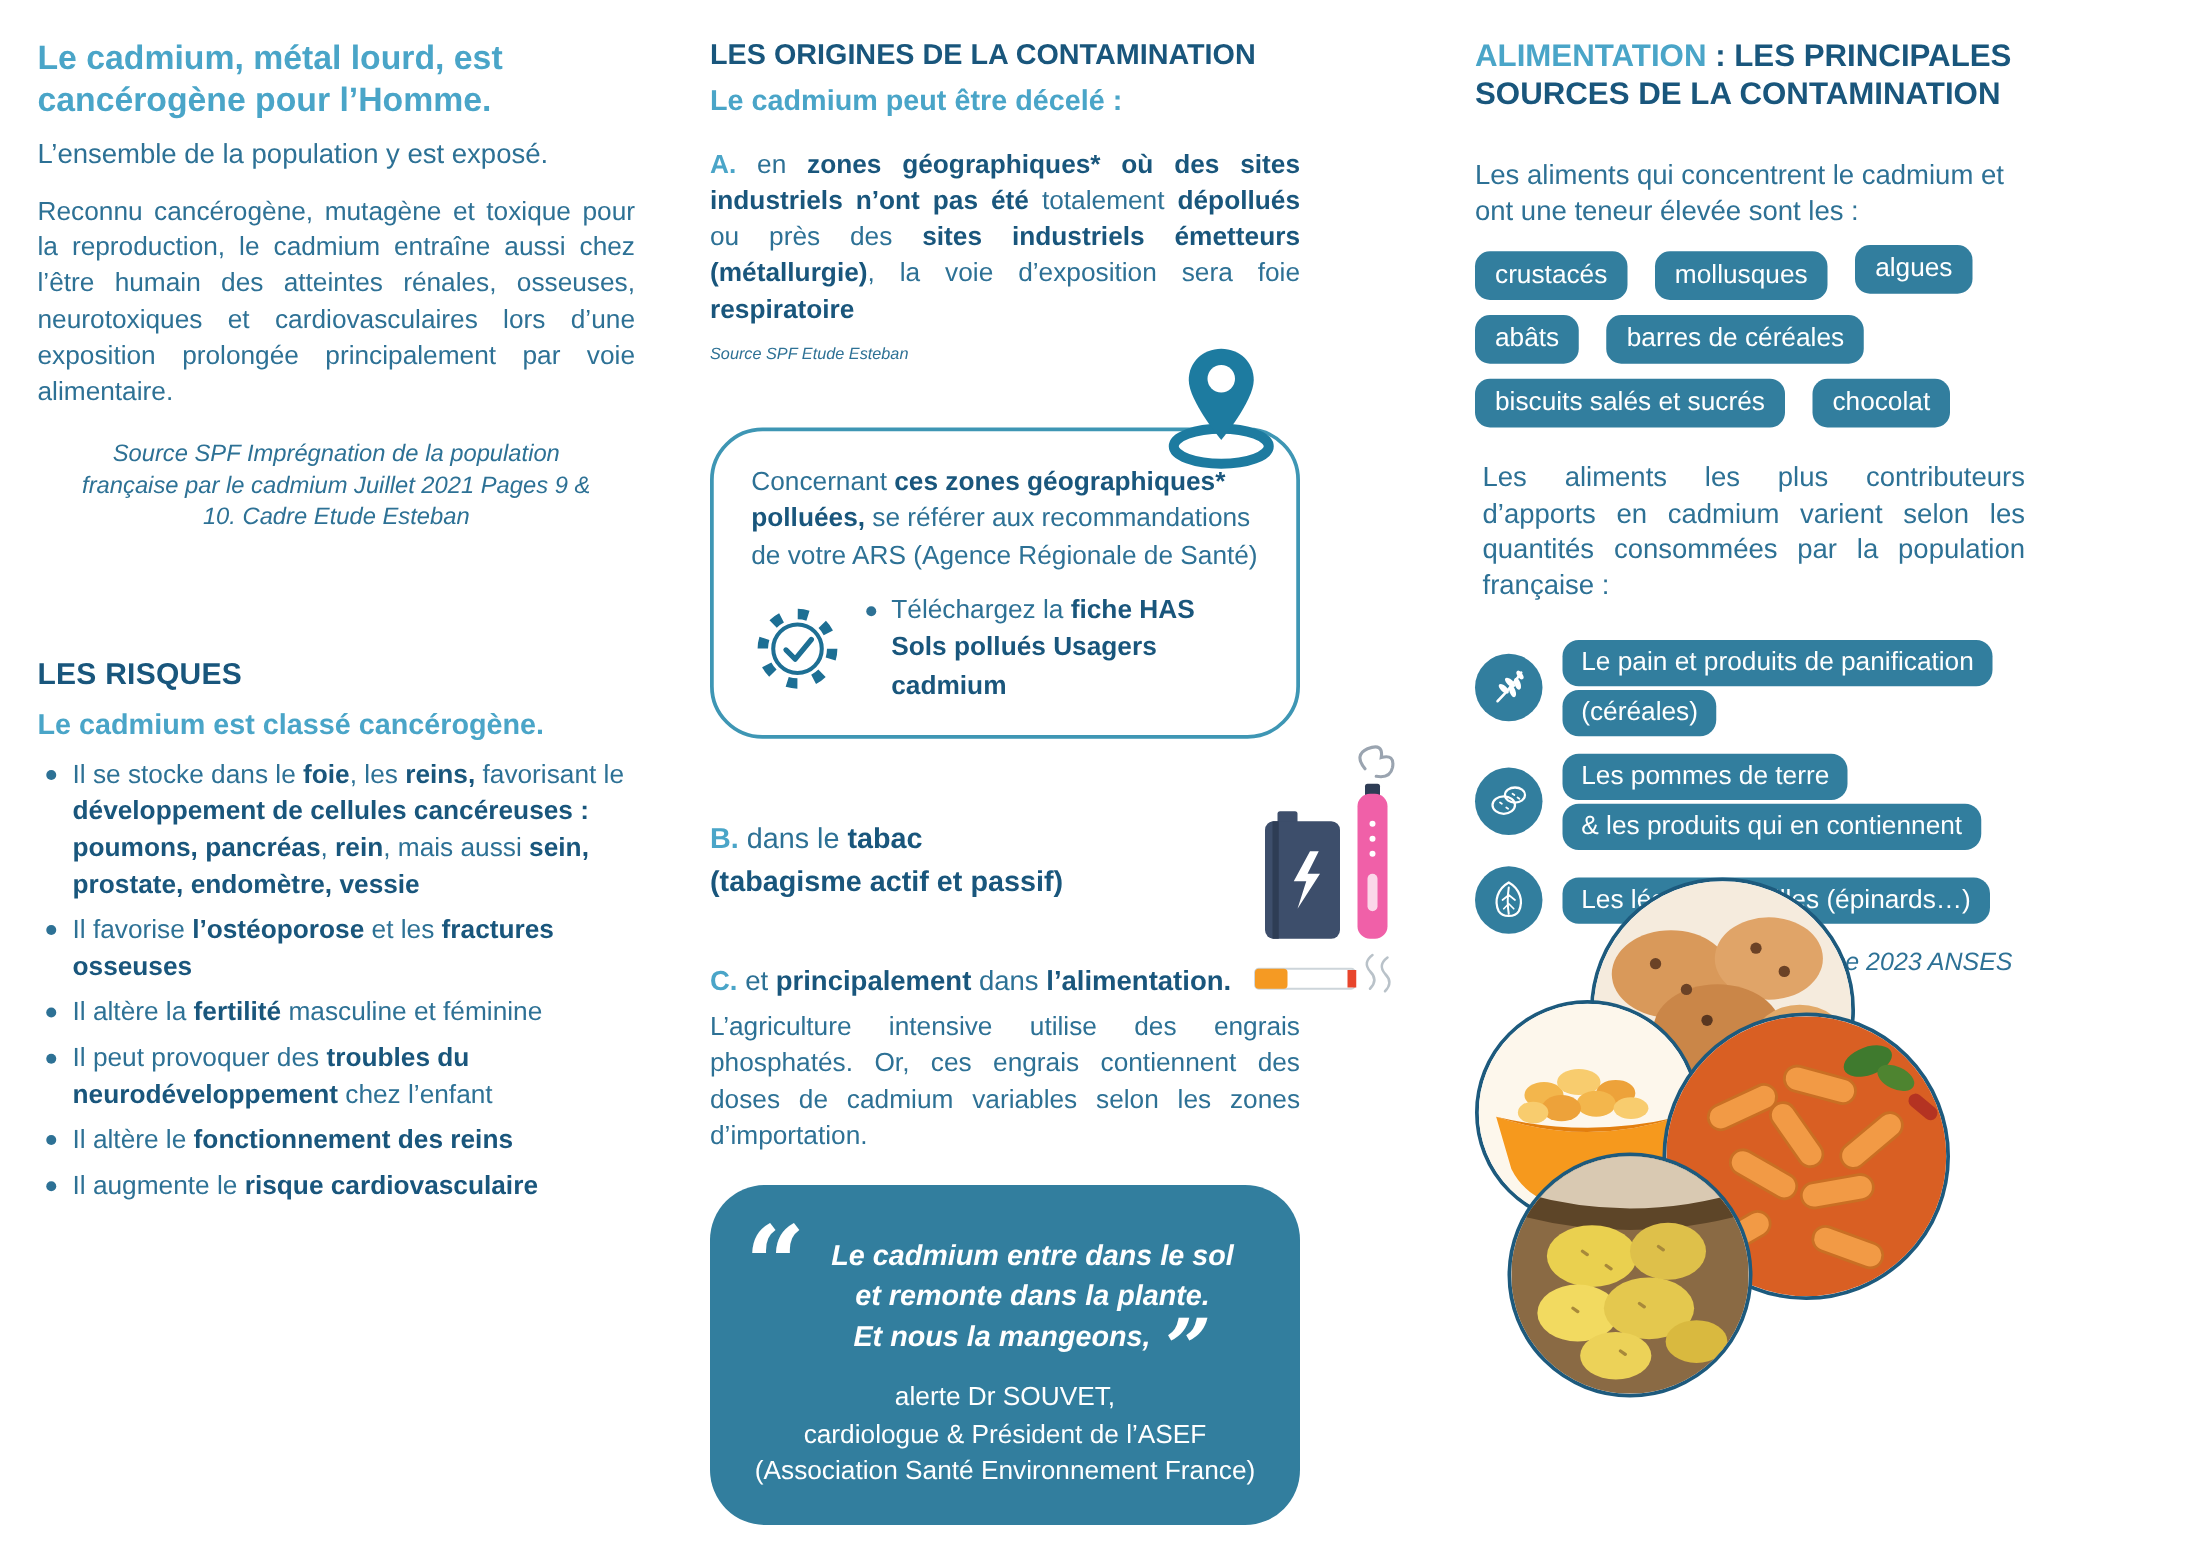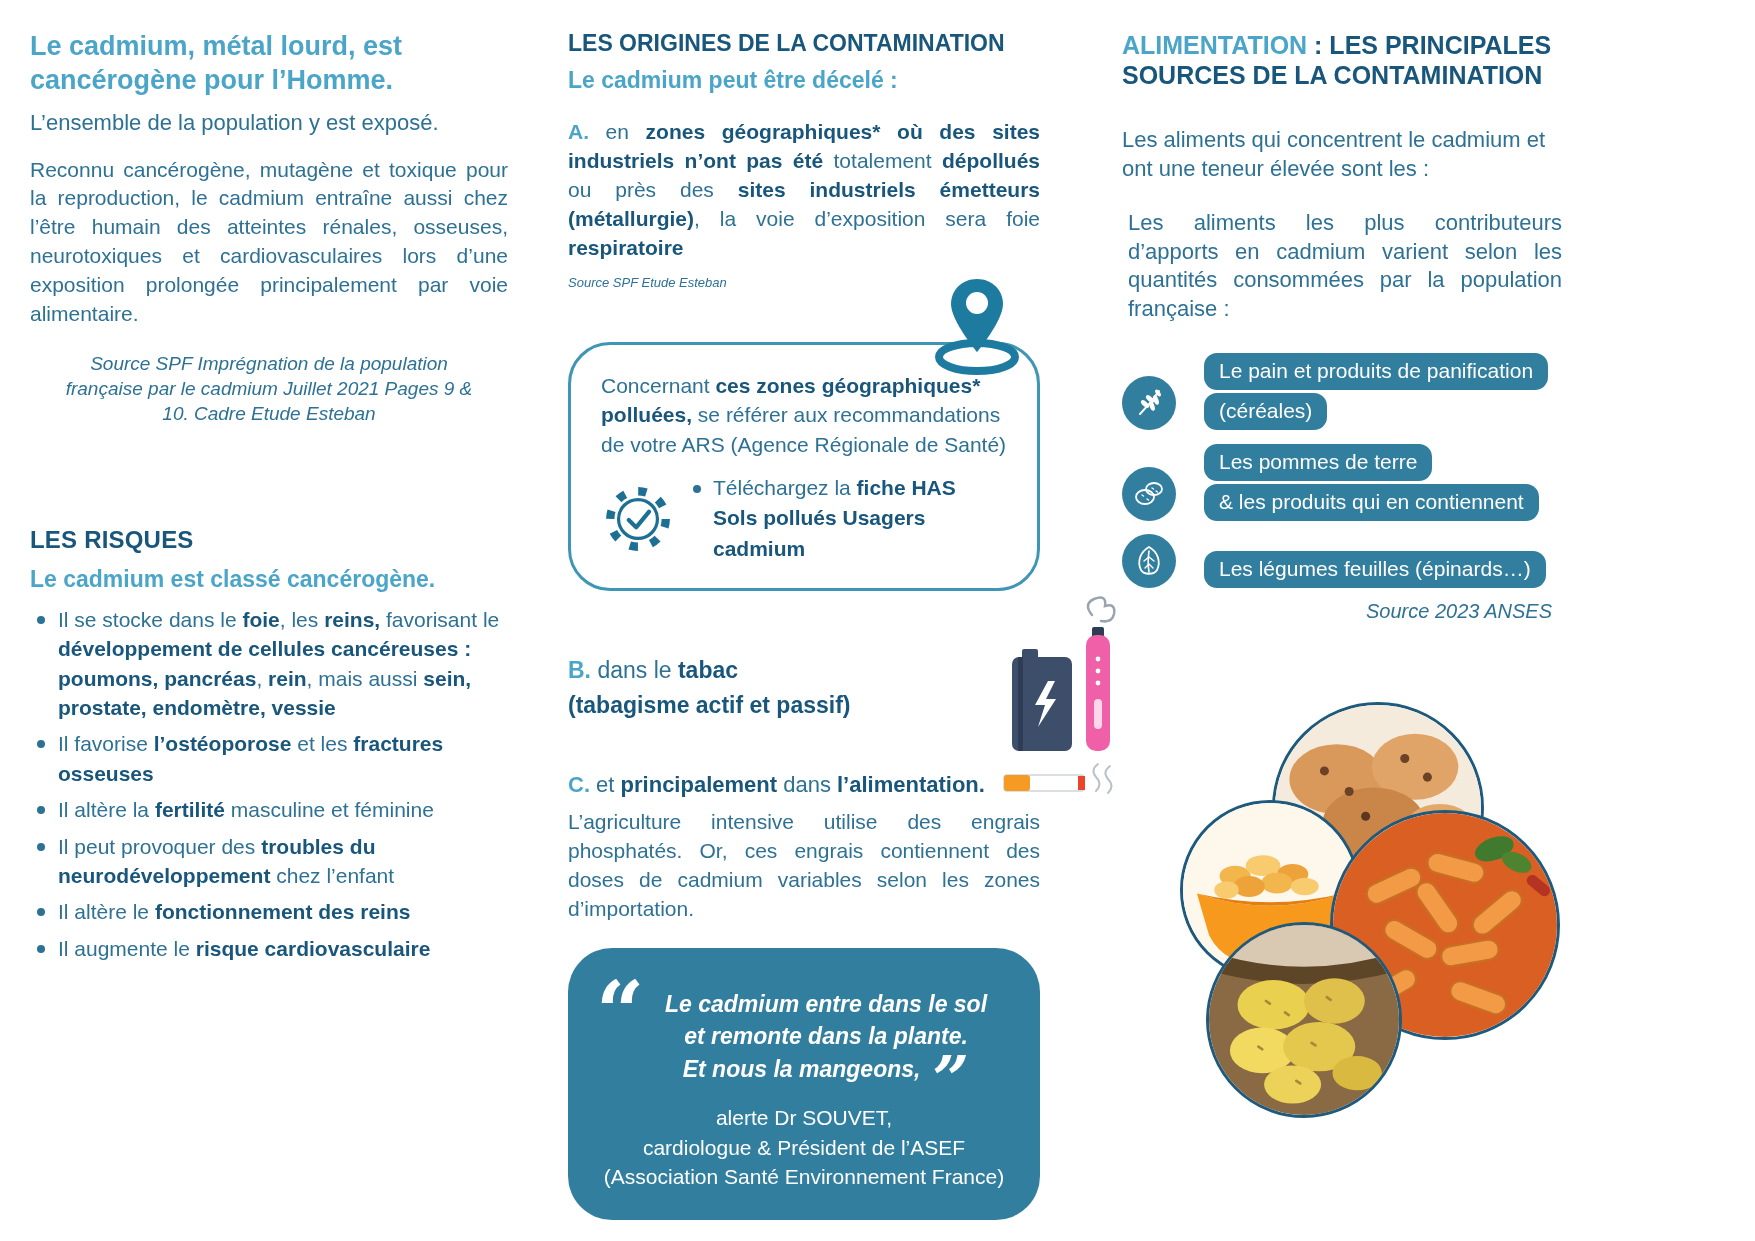--- a/index.html
+++ b/index.html
@@ -12,21 +12,21 @@
   }
   *{box-sizing:border-box;margin:0;padding:0}
   html,body{background:#fff}
   body{
     width:1755px;height:1241px;position:relative;overflow:hidden;
     font-family:"Liberation Sans",sans-serif;color:var(--body);
   }
   .col{position:absolute;top:30px}
   #col1{left:30px;width:478px}
   #col2{left:568px;width:472px}
-  #col3{left:1122px;width:440px}
+  #col3{left:1180px;width:440px}
 
   .b{font-weight:700;color:var(--dark)}
   .accent{color:var(--accent) !important}
 
   
   .title{font-size:27px;font-weight:700;color:var(--accent);line-height:1.25}
   .lead{font-size:22px;margin-top:12px}
   .h2{font-size:24px;font-weight:700;color:var(--dark);line-height:1.22;letter-spacing:.2px}
   .body-text{font-size:21px;line-height:1.38;text-align:justify;margin-top:20px}
   .source{font-size:19px;font-style:italic;text-align:center;line-height:1.32;margin-top:22px;padding:0 30px}
@@ -63,21 +63,21 @@
 
   
   .r-head div{font-size:25px;font-weight:700;color:var(--dark);line-height:1.2}
   .intro{font-size:22px;line-height:1.3;margin-top:36px}
   .tags{margin-top:18px;display:flex;flex-direction:column;gap:12px}
   .tag-row{display:flex;gap:22px;align-items:flex-start}
   .tag{background:var(--teal);color:#fff;font-size:21px;padding:7px 16px 8px;border-radius:12px;white-space:nowrap}
   .tag.raised{transform:translateY(-5px)}
   .para2{font-size:22px;line-height:1.3;text-align:justify;margin-top:26px;padding-left:6px}
   .foods{margin-top:28px;display:flex;flex-direction:column;gap:13px}
-  .food{display:flex;gap:28px;align-items:flex-end}
+  .food{display:flex;gap:16px;align-items:center}
   .food-icon{width:54px;height:54px;border-radius:50%;background:var(--teal);flex:none;display:flex;align-items:center;justify-content:center}
   .food-lines{display:flex;flex-direction:column;align-items:flex-start;gap:3px;padding-top:1px}
   .food-line{background:var(--teal);color:#fff;font-size:21px;padding:6px 15px 7px;border-radius:13px;white-space:nowrap}
   .r-source{margin-top:12px;text-align:right;font-style:italic;font-size:20px;padding-right:10px}
 
   
   .photos{position:absolute;left:0;top:0;width:1755px;height:1241px;pointer-events:none}
   .photo{position:absolute;border-radius:50%;border:3px solid var(--photoborder);overflow:hidden;background:#fff}
   .photo svg{display:block;width:100%;height:100%}
   #ph-bread{left:1272px;top:702px;width:212px;height:212px;z-index:1}
@@ -181,20 +181,35 @@
   </div>
 </section>
 
 <section class="col" id="col3">
   <div class="r-head">
     <div><span class="b accent">ALIMENTATION</span><span class="b"> : LES  PRINCIPALES</span></div>
     <div><span class="b">SOURCES DE LA CONTAMINATION</span></div>
   </div>
   <p class="intro">Les aliments qui concentrent le cadmium et ont une teneur élevée sont les :</p>
 
+  <div class="tags">
+    <div class="tag-row">
+      <span class="tag">crustacés</span>
+      <span class="tag">mollusques</span>
+      <span class="tag raised">algues</span>
+    </div>
+    <div class="tag-row">
+      <span class="tag">abâts</span>
+      <span class="tag">barres de céréales</span>
+    </div>
+    <div class="tag-row">
+      <span class="tag">biscuits salés et sucrés</span>
+      <span class="tag">chocolat</span>
+    </div>
+  </div>
 
   <p class="para2">Les aliments les plus contributeurs d’apports en cadmium varient selon les quantités consommées par la population française :</p>
 
   <div class="foods">
     <div class="food">
       <span class="food-icon">
         <svg viewBox="0 0 36 36" width="36" height="36">
           <path d="M9 29 C15 23 22 15 28 6" stroke="#fff" stroke-width="2" fill="none" stroke-linecap="round"></path>
           <ellipse cx="14" cy="19" rx="2.4" ry="5" fill="#fff" transform="rotate(-48 14 19)"></ellipse>
           <ellipse cx="19" cy="14" rx="2.4" ry="5" fill="#fff" transform="rotate(-48 19 14)"></ellipse>

